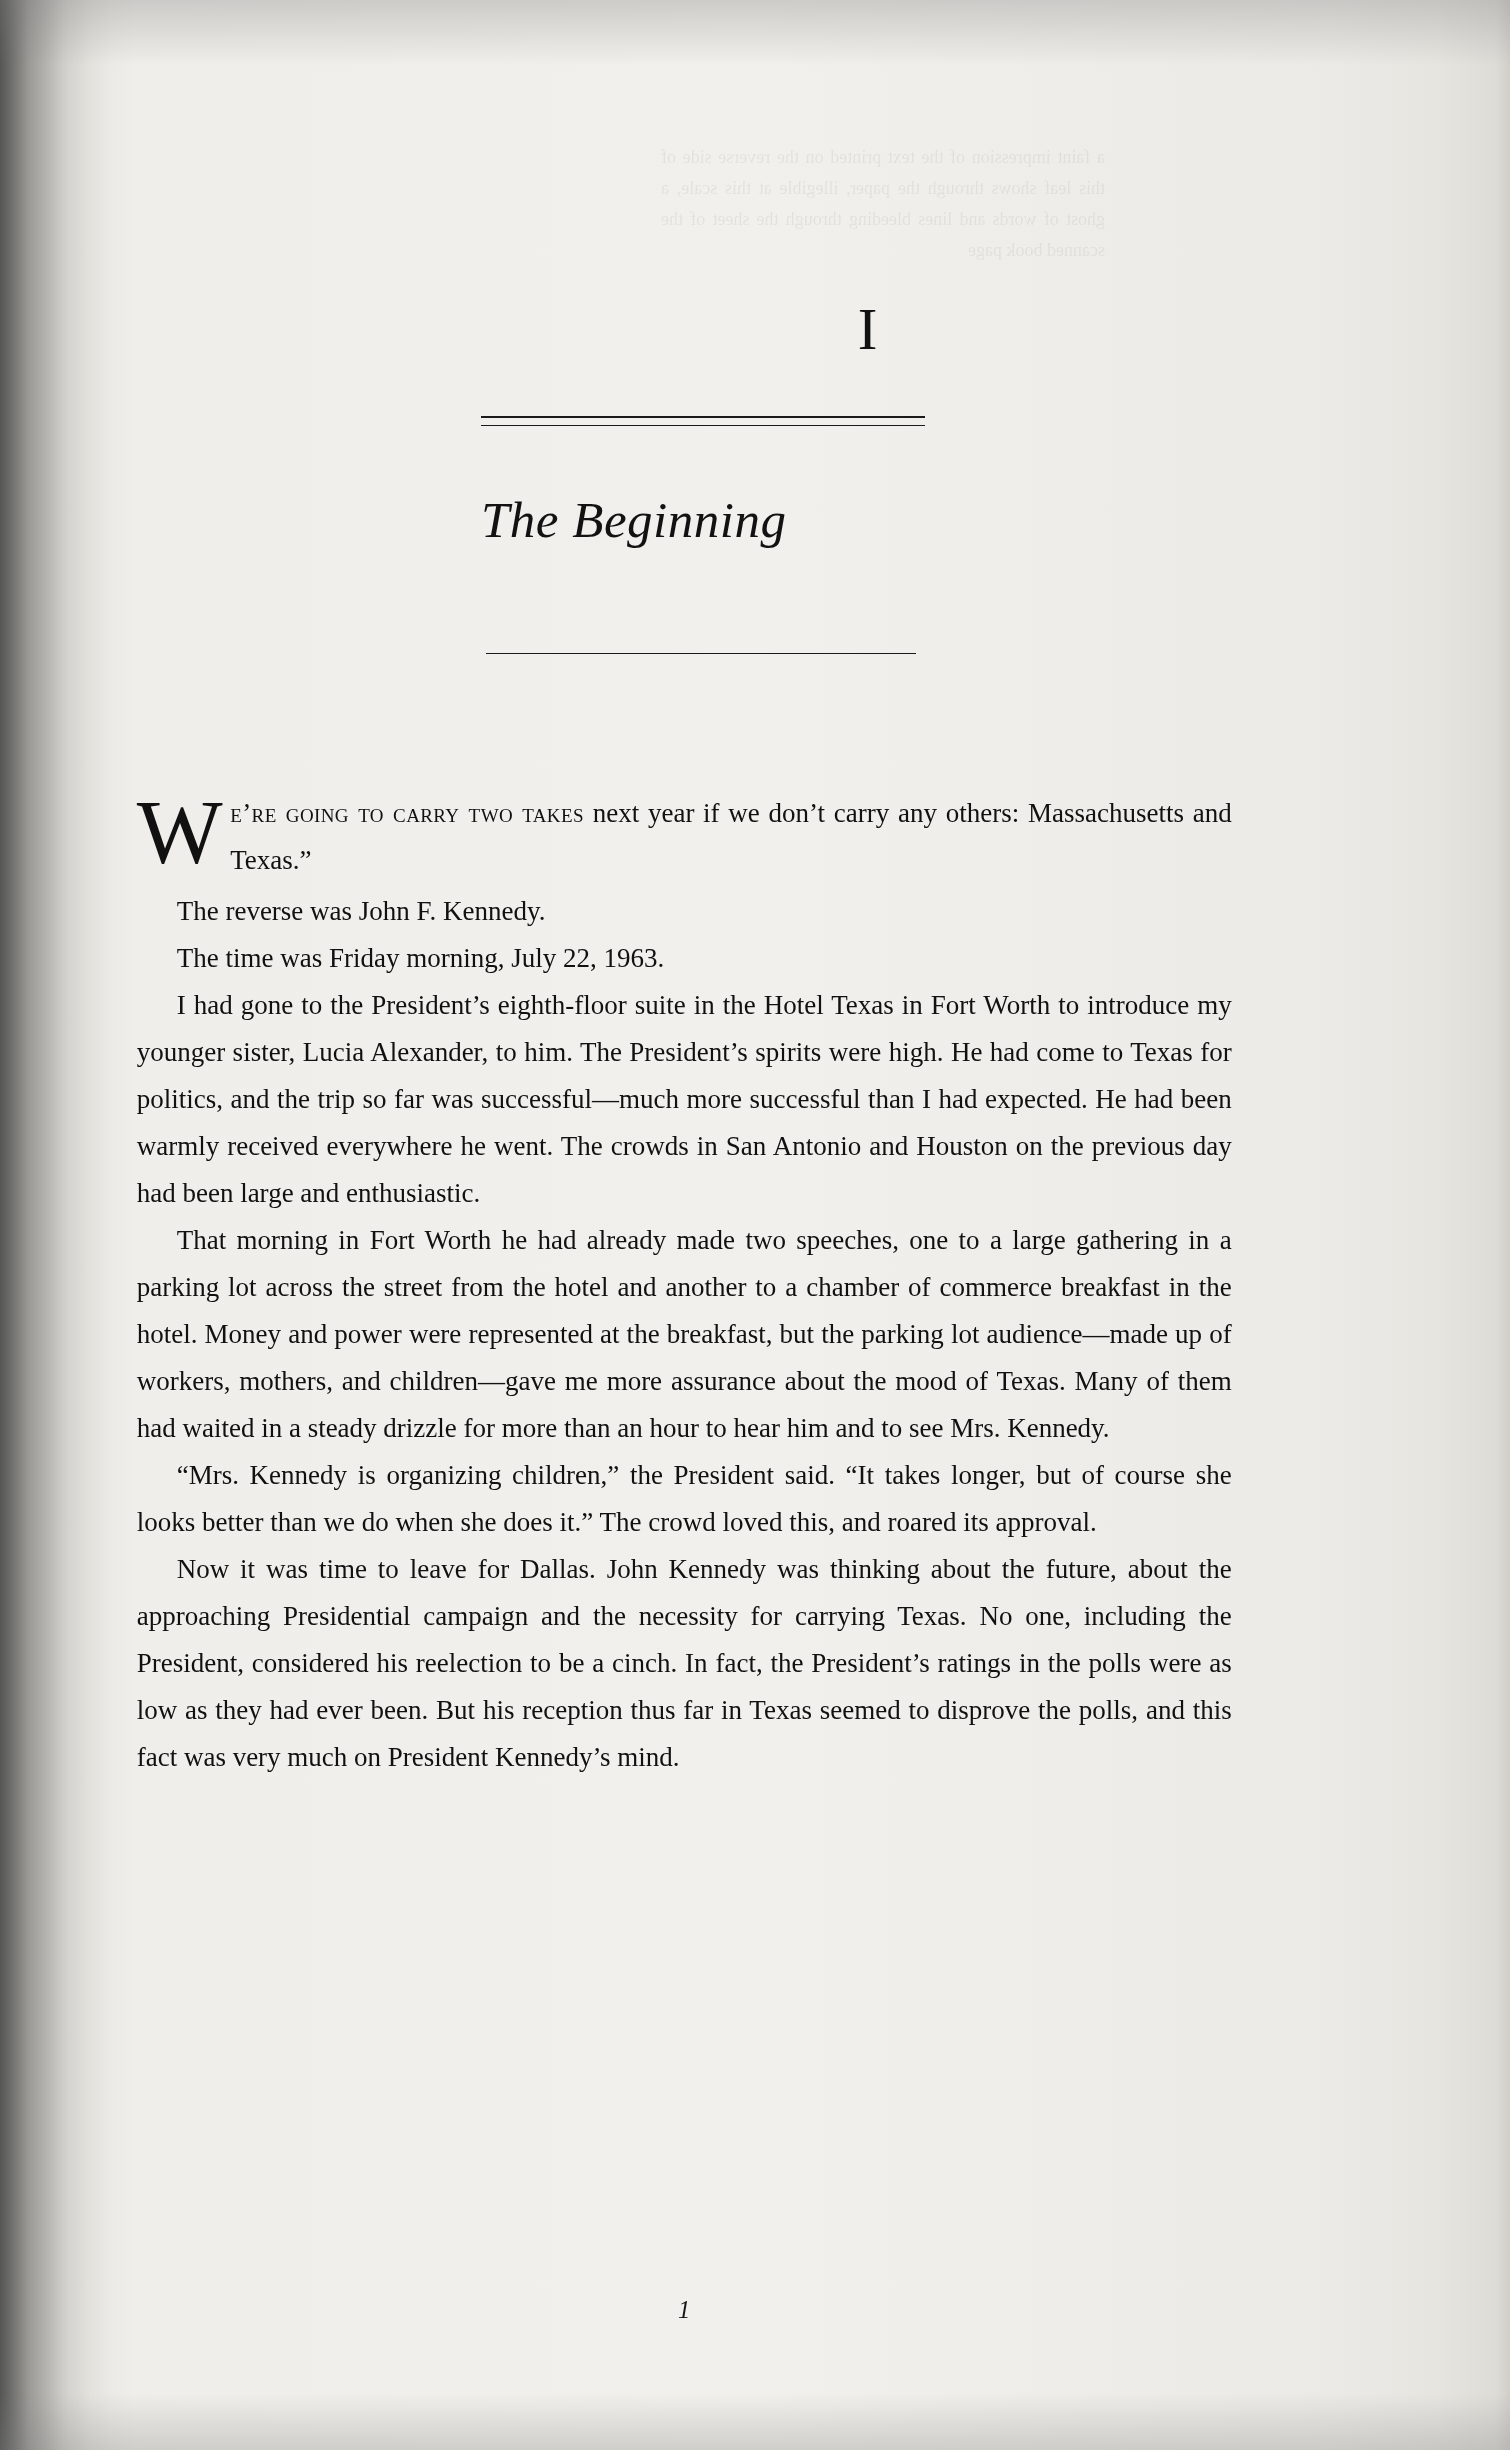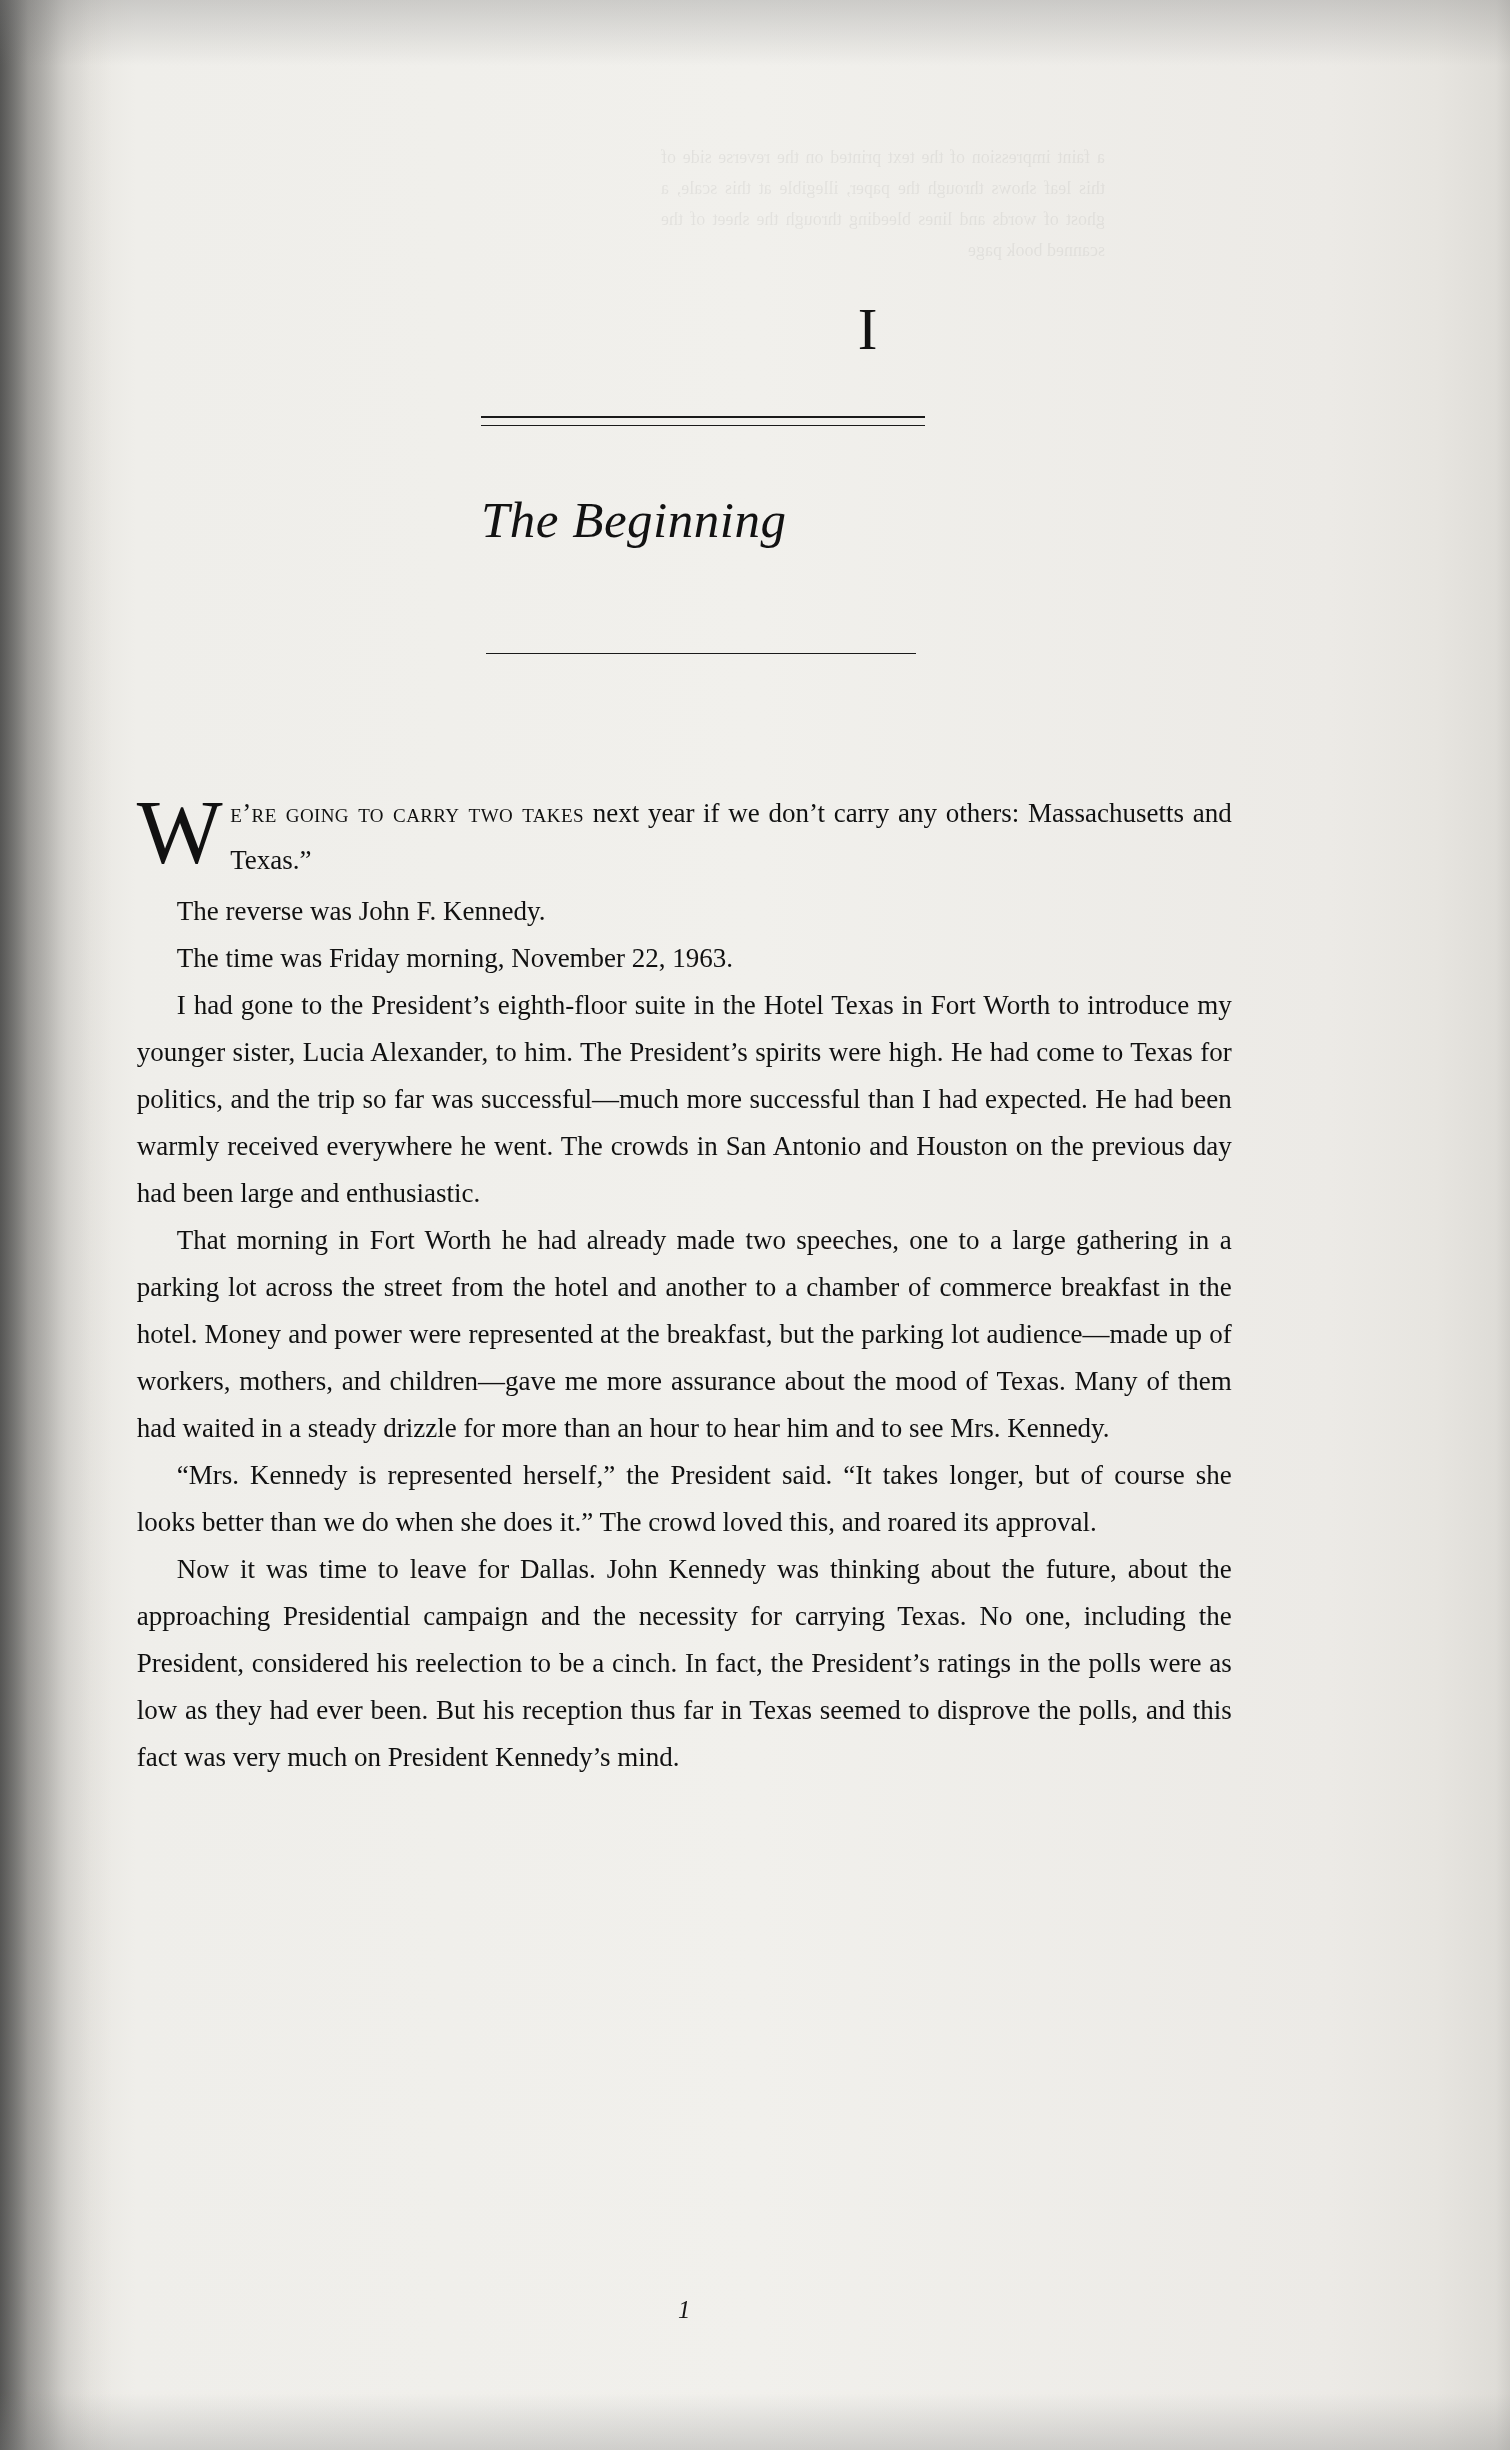--- a/index.html
+++ b/index.html
@@ -172,24 +172,24 @@
 
       <div class="rule-double"></div>
 
       <div class="chapter-title">The Beginning</div>
 
       <div class="rule-single"></div>
 
       <div class="body-text">
         <p class="first"><span class="dropcap">W</span><span class="smallcaps">e’re going to carry two takes</span><span> next year if we don’t carry any others: Massachusetts and Texas.”</span></p>
         <p>The reverse was John F. Kennedy.</p>
-        <p>The time was Friday morning, November 22, 1963.</p>
+        <p>The time was Friday morning, July 22, 1963.</p>
         <p>I had gone to the President’s eighth-floor suite in the Hotel Texas in Fort Worth to introduce my younger sister, Lucia Alexander, to him. The President’s spirits were high. He had come to Texas for politics, and the trip so far was successful—much more successful than I had expected. He had been warmly received everywhere he went. The crowds in San Antonio and Houston on the previous day had been large and enthusiastic.</p>
         <p>That morning in Fort Worth he had already made two speeches, one to a large gathering in a parking lot across the street from the hotel and another to a chamber of commerce breakfast in the hotel. Money and power were represented at the breakfast, but the parking lot audience—made up of workers, mothers, and children—gave me more assurance about the mood of Texas. Many of them had waited in a steady drizzle for more than an hour to hear him and to see Mrs. Kennedy.</p>
-        <p>“Mrs. Kennedy is represented herself,” the President said. “It takes longer, but of course she looks better than we do when she does it.” The crowd loved this, and roared its approval.</p>
+        <p>“Mrs. Kennedy is organizing children,” the President said. “It takes longer, but of course she looks better than we do when she does it.” The crowd loved this, and roared its approval.</p>
         <p>Now it was time to leave for Dallas. John Kennedy was thinking about the future, about the approaching Presidential campaign and the necessity for carrying Texas. No one, including the President, considered his reelection to be a cinch. In fact, the President’s ratings in the polls were as low as they had ever been. But his reception thus far in Texas seemed to disprove the polls, and this fact was very much on President Kennedy’s mind.</p>
       </div>
 
       <div class="folio">1</div>
 
     </div>
   </div>
 
   <div class="gutter"></div>
   <div class="topshade"></div>

